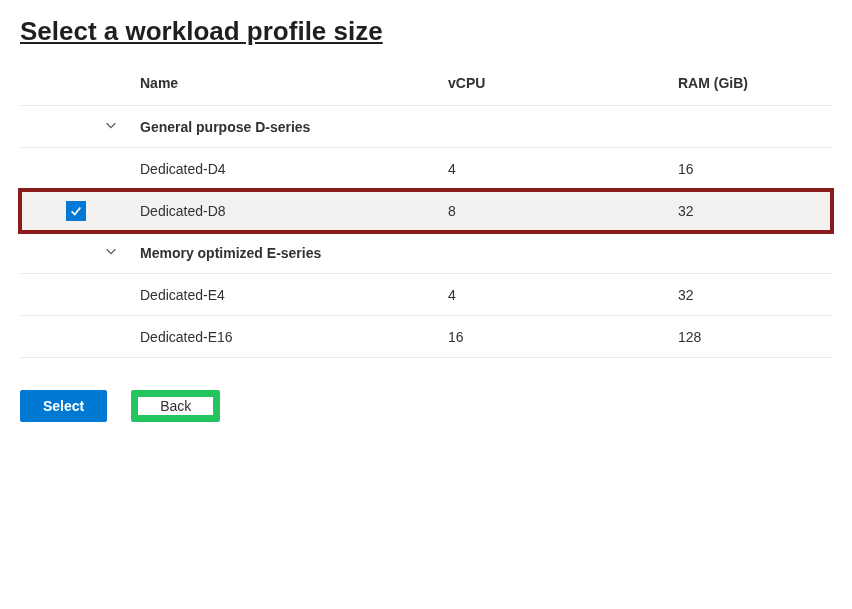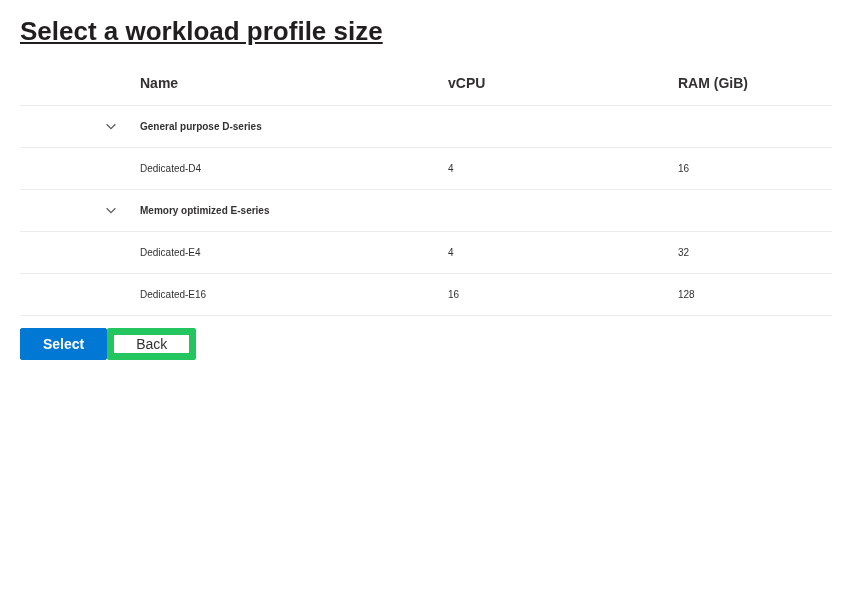--- a/index.html
+++ b/index.html
@@ -33,21 +33,21 @@
 
   th {
     text-align: left;
     font-weight: 600;
     font-size: 14px;
     padding: 10px 8px 14px 8px;
     color: #323130;
   }
   th.check-col { }
   td {
-    font-size: 10px;
+    font-size: 14px;
     padding: 0 8px;
     height: 42px;
     vertical-align: middle;
   }
   tr.data-row td,
   tr.group-row td {
     border-top: 1px solid #edebe9;
   }
   tr.trailing-border td{
     border-top: 1px solid #edebe9;
@@ -77,23 +77,23 @@
   .group-row td { font-weight: 600; }
   .chevron-cell { text-align: right; padding-right: 14px; }
   .chevron {
     display: inline-block;
     width: 14px; height: 14px;
     color: #605e5c;
   }
   .chevron svg { display:block; }
 
   .footer {
-    margin-top: 12px;
+    margin-top: 32px;
     display: flex;
-    gap: 0;
+    gap: 24px;
   }
   .btn {
     font-family: inherit;
     font-size: 14px;
     height: 32px;
     padding: 0 22px;
     border-radius: 2px;
     cursor: pointer;
   }
   .btn-primary {
@@ -142,20 +142,32 @@
         <td>General purpose D-series</td>
         <td></td>
           <td></td>
       </tr>
       <tr class="data-row">
         <td class="checkcell"></td>
         <td>Dedicated-D4</td>
         <td>4</td>
         <td>16</td>
       </tr>
+      <tr class="data-row selected highlighted">
+        <td class="checkcell">
+          <span class="checkbox">
+            <svg viewBox="0 0 16 16" width="14" height="14">
+                <polyline points="3,8.5 6.5,12 13,4" fill="none" stroke="currentColor" stroke-width="2"></polyline>
+              </svg>
+          </span>
+        </td>
+        <td>Dedicated-D8</td>
+        <td>8</td>
+        <td>32</td>
+      </tr>
 
       <tr class="group-row">
         <td class="chevron-cell">
           <span class="chevron">
             <svg viewBox="0 0 16 16" width="14" height="14">
                 <polyline points="3,6 8,11 13,6" fill="none" stroke="currentColor" stroke-width="1.5"></polyline>
               </svg>
           </span>
         </td>
         <td>Memory optimized E-series</td>

